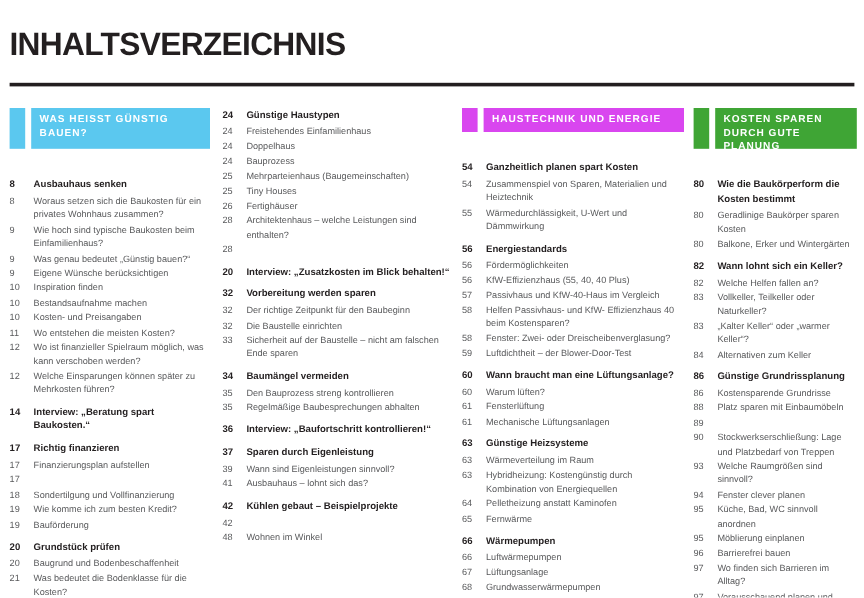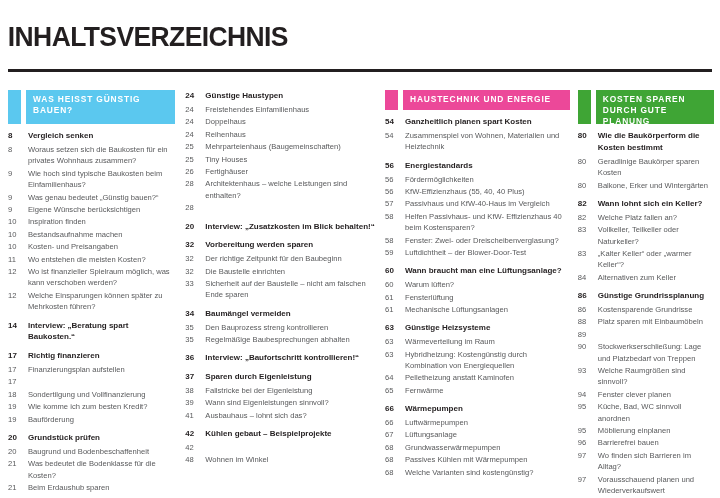--- a/index.html
+++ b/index.html
@@ -46,40 +46,40 @@
   }
   .col-1 { width: 182px; padding-right: 10px; }
   .col-2 { width: 205px; padding-right: 10px; }
   .col-3 { width: 198px; padding-right: 8px; }
   .col-4 { width: 140px; }
 
   
   .sec-head {
     display: flex;
     align-items: stretch;
-    margin-bottom: 6px;
+    margin-bottom: 24px;
   }
   .sec-tab {
     width: 13px;
     flex: 0 0 13px;
     margin-right: 5px;
   }
   .sec-banner {
     flex: 1 1 auto;
     padding: 4px 7px 5px 7px;
     color: #ffffff;
     font-size: 8.4px;
     font-weight: bold;
     letter-spacing: 0.85px;
     line-height: 1.32;
     text-transform: uppercase;
     box-sizing: border-box;
   }
   .sec-head.blue .sec-tab, .sec-head.blue .sec-banner { background: #5bc8ef; }
-  .sec-head.teal .sec-tab, .sec-head.teal .sec-banner { background: #ec4899; }
+  .sec-head.teal .sec-tab, .sec-head.teal .sec-banner { background: #d946ef; }
   .sec-head.green .sec-tab, .sec-head.green .sec-banner { background: #3fa535; }
 
   .sec-head.blue  { height: 34px; }
   .sec-head.teal  { height: 20px; }
   .sec-head.green { height: 34px; justify-content: flex-end; }
 
   
   .entry {
     display: flex;
     align-items: flex-start;
@@ -123,21 +123,21 @@
   <div class="columns">
 
     <div class="col col-1">
       <div class="sec-head blue">
         <div class="sec-tab"></div>
         <div class="sec-banner">WAS HEISST GÜNSTIG BAUEN?</div>
       </div>
       <div class="entries">
           <div class="entry head first-head">
             <span class="pg">8</span>
-            <span class="txt">Vergleich senken</span>
+            <span class="txt">Ausbauhaus senken</span>
           </div>
           <div class="entry">
             <span class="pg">8</span>
             <span class="txt">Woraus setzen sich die Baukosten für ein privates Wohnhaus zusammen?</span>
           </div>
           <div class="entry">
             <span class="pg">9</span>
             <span class="txt">Wie hoch sind typische Baukosten beim Einfamilienhaus?</span>
           </div>
           <div class="entry">
@@ -227,21 +227,21 @@
           <div class="entry">
             <span class="pg">24</span>
             <span class="txt">Freistehendes Einfamilienhaus</span>
           </div>
           <div class="entry">
             <span class="pg">24</span>
             <span class="txt">Doppelhaus</span>
           </div>
           <div class="entry">
             <span class="pg">24</span>
-            <span class="txt">Reihenhaus</span>
+            <span class="txt">Bauprozess</span>
           </div>
           <div class="entry">
             <span class="pg">25</span>
             <span class="txt">Mehrparteienhaus (Baugemeinschaften)</span>
           </div>
           <div class="entry">
             <span class="pg">25</span>
             <span class="txt">Tiny Houses</span>
           </div>
           <div class="entry">
@@ -287,24 +287,20 @@
             <span class="pg">35</span>
             <span class="txt">Regelmäßige Baubesprechungen abhalten</span>
           </div>
           <div class="entry head">
             <span class="pg">36</span>
             <span class="txt">Interview: „Baufortschritt kontrollieren!“</span>
           </div>
           <div class="entry head">
             <span class="pg">37</span>
             <span class="txt">Sparen durch Eigenleistung</span>
-          </div>
-          <div class="entry">
-            <span class="pg">38</span>
-            <span class="txt">Fallstricke bei der Eigenleistung</span>
           </div>
           <div class="entry">
             <span class="pg">39</span>
             <span class="txt">Wann sind Eigenleistungen sinnvoll?</span>
           </div>
           <div class="entry">
             <span class="pg">41</span>
             <span class="txt">Ausbauhaus – lohnt sich das?</span>
           </div>
           <div class="entry head">
@@ -326,21 +322,25 @@
         <div class="sec-tab"></div>
         <div class="sec-banner">HAUSTECHNIK UND ENERGIE</div>
       </div>
       <div class="entries">
           <div class="entry head first-head">
             <span class="pg">54</span>
             <span class="txt">Ganzheitlich planen spart Kosten</span>
           </div>
           <div class="entry">
             <span class="pg">54</span>
-            <span class="txt">Zusammenspiel von Wohnen, Materialien und Heiztechnik</span>
+            <span class="txt">Zusammenspiel von Sparen, Materialien und Heiztechnik</span>
+          </div>
+          <div class="entry">
+            <span class="pg">55</span>
+            <span class="txt">Wärmedurchlässigkeit, U-Wert und Dämmwirkung</span>
           </div>
           <div class="entry head">
             <span class="pg">56</span>
             <span class="txt">Energiestandards</span>
           </div>
           <div class="entry">
             <span class="pg">56</span>
             <span class="txt">Fördermöglichkeiten</span>
           </div>
           <div class="entry">
@@ -443,21 +443,21 @@
           <div class="entry">
             <span class="pg">80</span>
             <span class="txt">Balkone, Erker und Wintergärten</span>
           </div>
           <div class="entry head">
             <span class="pg">82</span>
             <span class="txt">Wann lohnt sich ein Keller?</span>
           </div>
           <div class="entry">
             <span class="pg">82</span>
-            <span class="txt">Welche Platz fallen an?</span>
+            <span class="txt">Welche Helfen fallen an?</span>
           </div>
           <div class="entry">
             <span class="pg">83</span>
             <span class="txt">Vollkeller, Teilkeller oder Naturkeller?</span>
           </div>
           <div class="entry">
             <span class="pg">83</span>
             <span class="txt">„Kalter Keller“ oder „warmer Keller“?</span>
           </div>
           <div class="entry">

